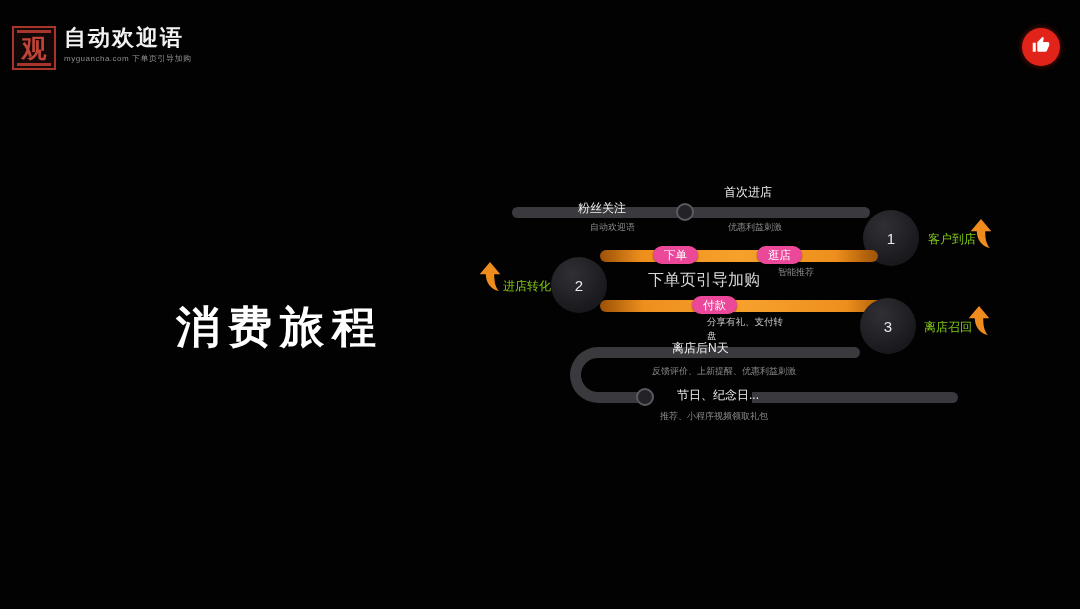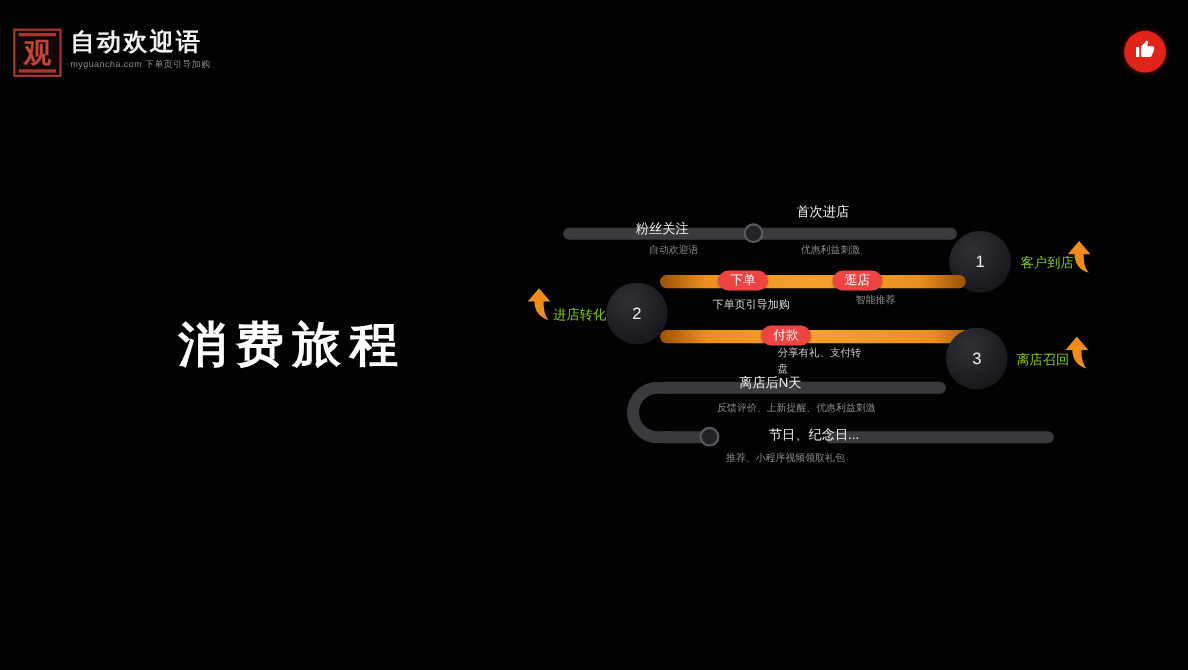--- a/index.html
+++ b/index.html
@@ -83,21 +83,21 @@
     cursor: pointer;
     box-shadow: 0 0 6px rgba(226,35,26,0.5);
   }
   .like-btn svg { width: 18px; height: 18px; }
 
   
   .title {
     position: absolute;
     left: 162px;
     top: 284px;
-    margin: 0;
+    margin: 14px;
     color: #ffffff;
     font-family: "Liberation Serif", "DejaVu Serif", serif;
     font-size: 44px;
     font-weight: 600;
     letter-spacing: 8px;
     white-space: nowrap;
   }
 
   
   .bar {
@@ -148,27 +148,27 @@
   .step-sub {
     position: absolute;
     color: #8b8b8b;
     font-size: 9px;
     white-space: nowrap;
     z-index: 3;
   }
   .step-sub-light {
     position: absolute;
     color: #d8d8d8;
-    font-size: 10px;
+    font-size: 16px;
     white-space: nowrap;
     z-index: 3;
   }
   .chip {
     position: absolute;
-    background: #ef4444;
+    background: #ec4899;
     color: #ffffff;
     font-size: 11.5px;
     padding: 2px 11px;
     border-radius: 9px;
     line-height: 1.25;
     z-index: 2;
     box-shadow: 0 1px 2px rgba(0,0,0,0.45);
   }
   .u-curve {
     position: absolute;
@@ -271,17 +271,17 @@
 
     <div class="u-curve"></div>
     <div class="bar" style="left:604px; top:347px; width:256px; height:11px; border-radius:0 6px 6px 0;"></div>
     <div class="bar" style="left:604px; top:392px; width:38px; height:11px; border-radius:0;"></div>
     <div class="bar" style="left:752px; top:392px; width:206px; height:11px; border-radius:0 6px 6px 0;"></div>
 
     <div class="step-label" style="left:652px; top:340px;margin-left:20px;">离店后N天</div>
     <div class="step-sub" style="left:652px; top:365px;">反馈评价、上新提醒、优惠利益刺激</div>
 
     <div class="milestone" style="left:636px; top:388px;"></div>
-    <div class="step-label" style="left:699px; top:387px;">节日、纪念日...</div>
+    <div class="step-label" style="left:677px; top:387px;">节日、纪念日...</div>
     <div class="step-sub" style="left:660px; top:410px;">推荐、小程序视频领取礼包</div>
 
   </div>
 </div>
 
 </body></html>

